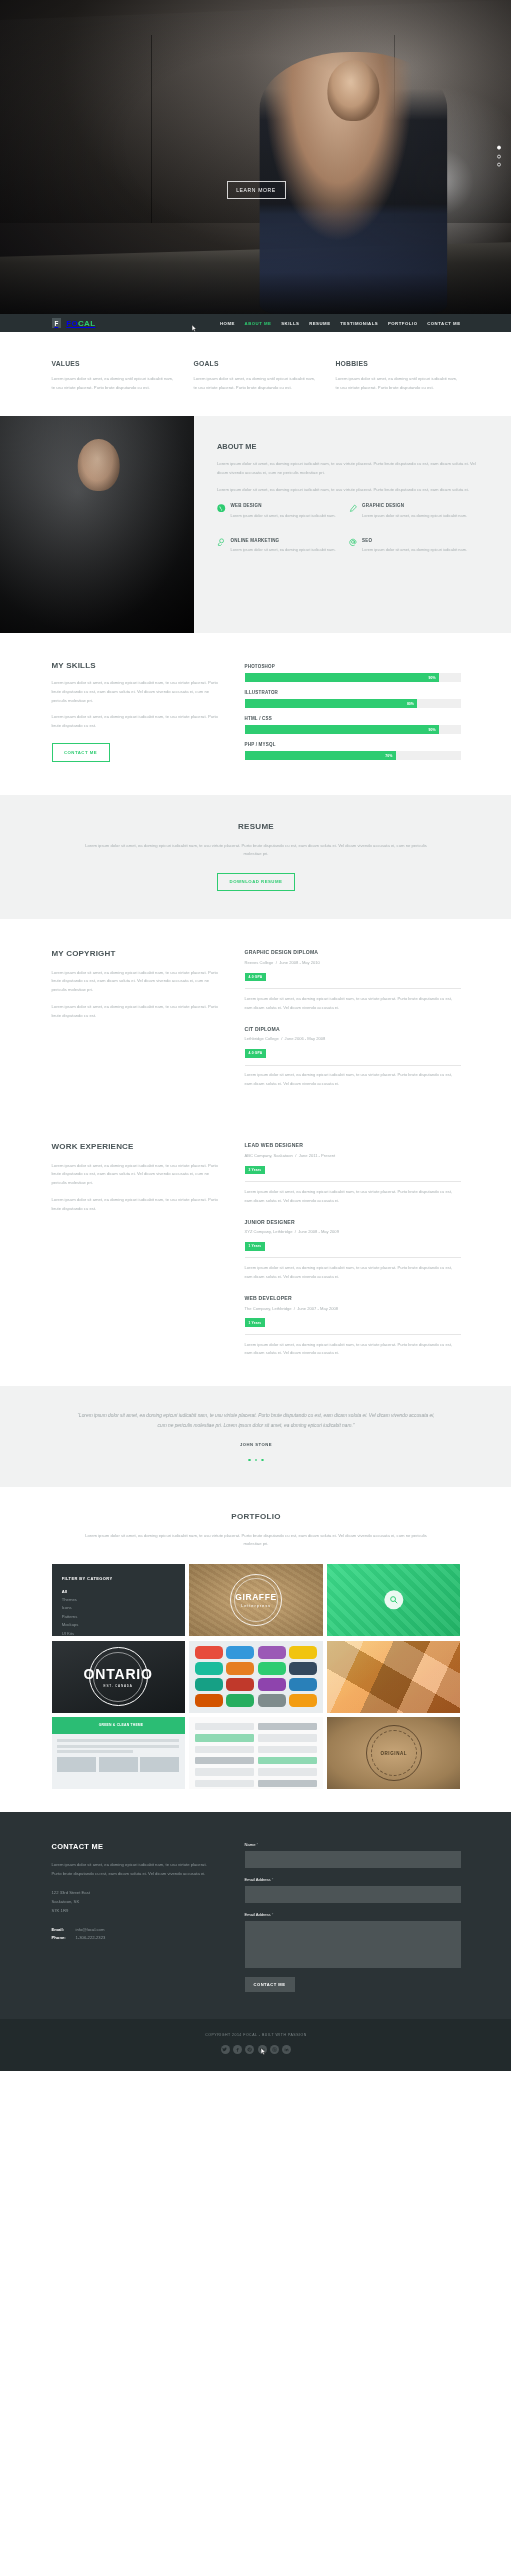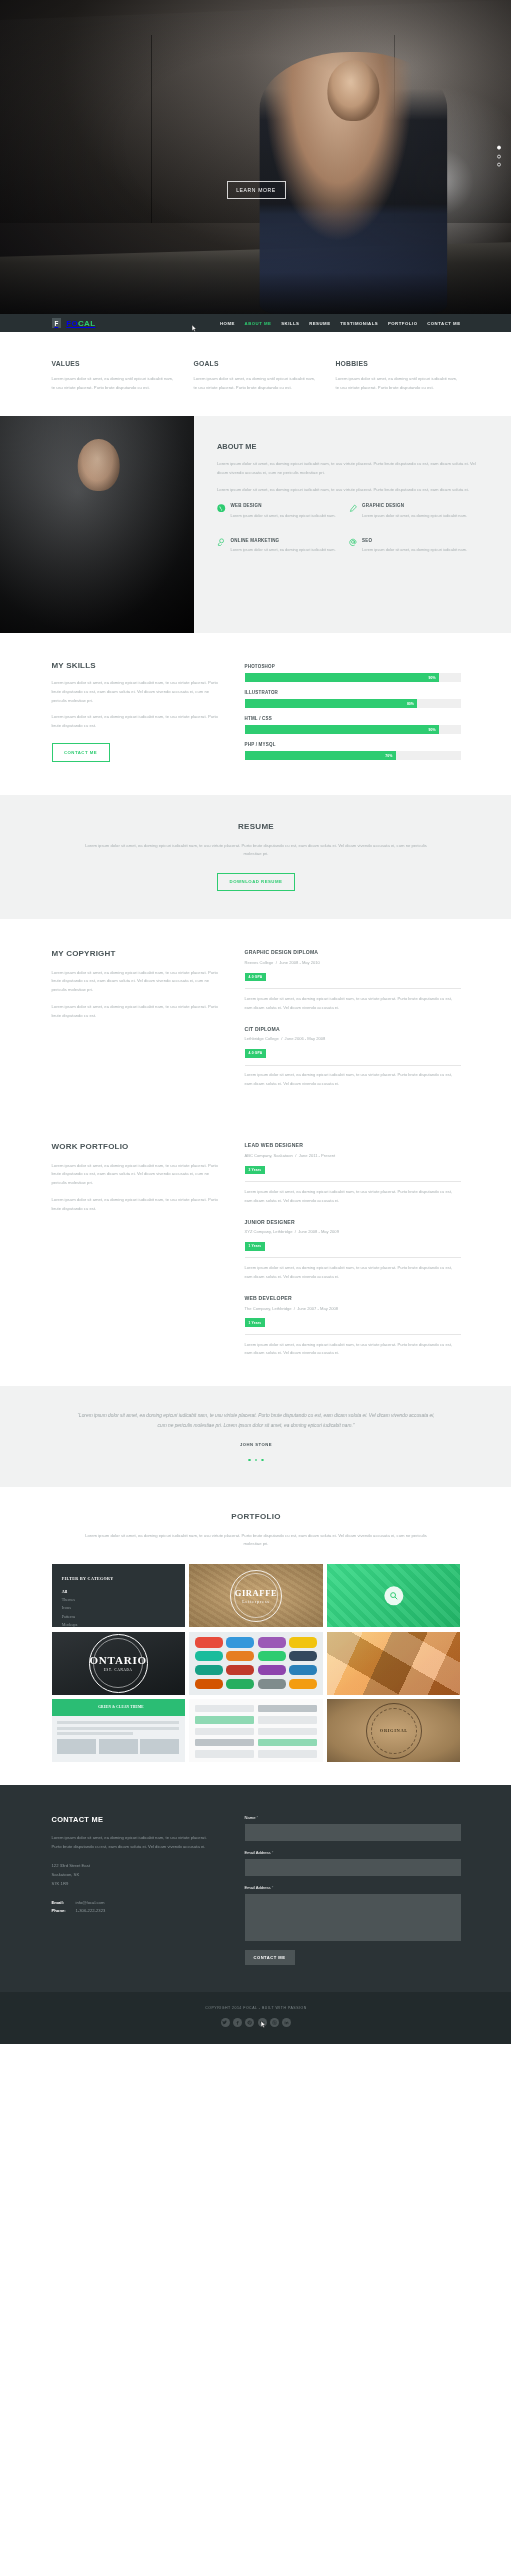--- a/index.html
+++ b/index.html
@@ -224,21 +224,21 @@
   .tdots i.on { background:#2ecc71; }
 
   
   #portfolio { padding:25px 0 0; text-align:center; }
   #portfolio h2 { font-size:8px; font-weight:bold; color:#4a5558; letter-spacing:0.3px; margin-bottom:10.2px; }
   #portfolio .lede { font-size:4.2px; line-height:2.1; color:#a9b0b2; width:353px; margin:0 auto 15px; }
   .grid {
     display:grid; grid-template-columns:repeat(3,1fr); gap:4.5px;
     width:409px; margin:0 auto; padding-bottom:23px;
   }
-  .tile { height:63px; position:relative; overflow:hidden;font-family:Liberation Serif, serif; }
+  .tile { height:72px; position:relative; overflow:hidden; }
 
   .filter { background:#2b3336; text-align:left; padding:11.4px 10.2px; }
   .filter h5 { color:#fff; font-size:4px; font-weight:bold; letter-spacing:0.4px; margin-bottom:8px; }
   .filter a {
     display:block; color:#8c9699; font-size:4.2px;
     text-decoration:none; margin-bottom:3.4px;
   }
   .filter a.on { color:#fff; font-weight:bold; }
 
   .t-giraffe {
@@ -274,21 +274,21 @@
   .t-ontario {
     background:linear-gradient(160deg,#2f3437,#15191b);
     display:flex; align-items:center; justify-content:center;
   }
   .t-ontario .badge2 {
     width:59px; height:59px; border:1.1px solid #fff; border-radius:50%;
     display:flex; flex-direction:column; align-items:center; justify-content:center;
     color:#fff; position:relative;
   }
   .t-ontario .badge2:after { content:""; position:absolute; inset:3.4px; border:0.6px solid rgba(255,255,255,.5); border-radius:50%; }
-  .t-ontario .w1 { font-size:11px; font-weight:bold; letter-spacing:0.8px; }
+  .t-ontario .w1 { font-size:14px; font-weight:bold; letter-spacing:0.8px; }
   .t-ontario .w2 { font-size:3.1px; letter-spacing:0.8px; margin-top:1.7px; }
 
   .t-icons { background:#e9edef; padding:5.7px; }
   .t-icons .ig { display:grid; grid-template-columns:repeat(4,1fr); gap:3.4px; height:100%; }
   .t-icons .ig i { display:block; border-radius:4.5px; }
 
   .t-poly {
     background:linear-gradient(140deg,#f7c35c 0%, #f19a3c 40%, #e1762a 100%);
   }
   .t-poly:before, .t-poly:after {
@@ -573,21 +573,21 @@
         <div class="res-rule"></div>
         <p class="res-desc">Lorem ipsum dolor sit amet, ea doming epicuri iudicabit nam, te usu virtute placerat. Purto brute disputando cu est, eam dicam soluta ei. Vel dicam vivendo accusata ei.</p>
       </div>
     </div>
   </div>
 </section>
 
 <section>
   <div class="wrap resblock">
     <div class="res-left">
-      <h2 class="secttl">WORK PORTFOLIO</h2>
+      <h2 class="secttl">WORK EXPERIENCE</h2>
       <p class="body">Lorem ipsum dolor sit amet, ea doming epicuri iudicabit nam, te usu virtute placerat. Purto brute disputando cu est, eam dicam soluta ei. Vel dicam vivendo accusata ei, cum ne periculis molestiae pri.</p>
       <p class="body">Lorem ipsum dolor sit amet, ea doming epicuri iudicabit nam, te usu virtute placerat. Purto brute disputando cu est.</p>
     </div>
     <div class="res-right">
       <div class="res-item">
         <h4>LEAD WEB DESIGNER</h4>
         <div class="res-meta">
           <span>ABC Company, Saskatoon</span><span class="sep">/</span><span>June 2011 - Present</span>
         </div>
         <span class="badge">3 Years</span>

